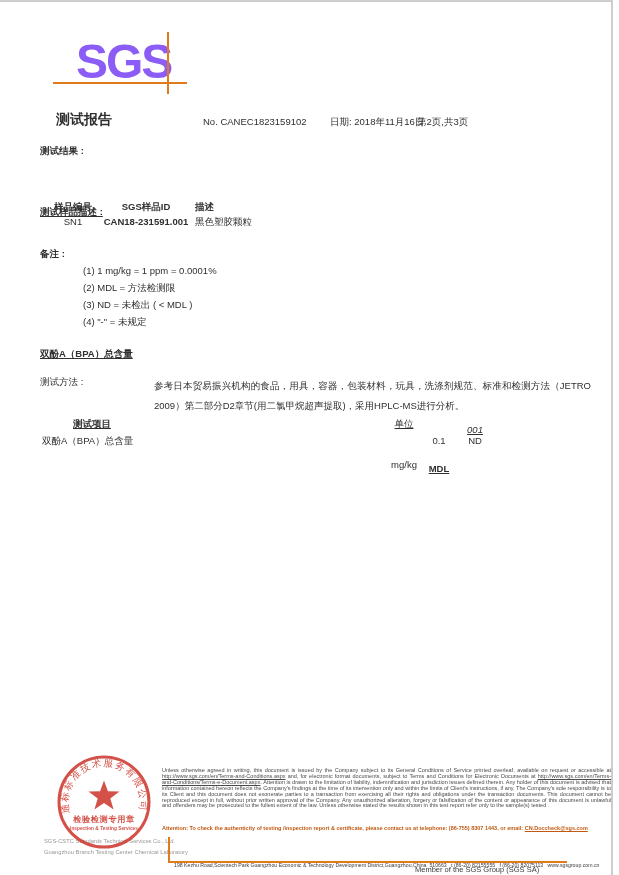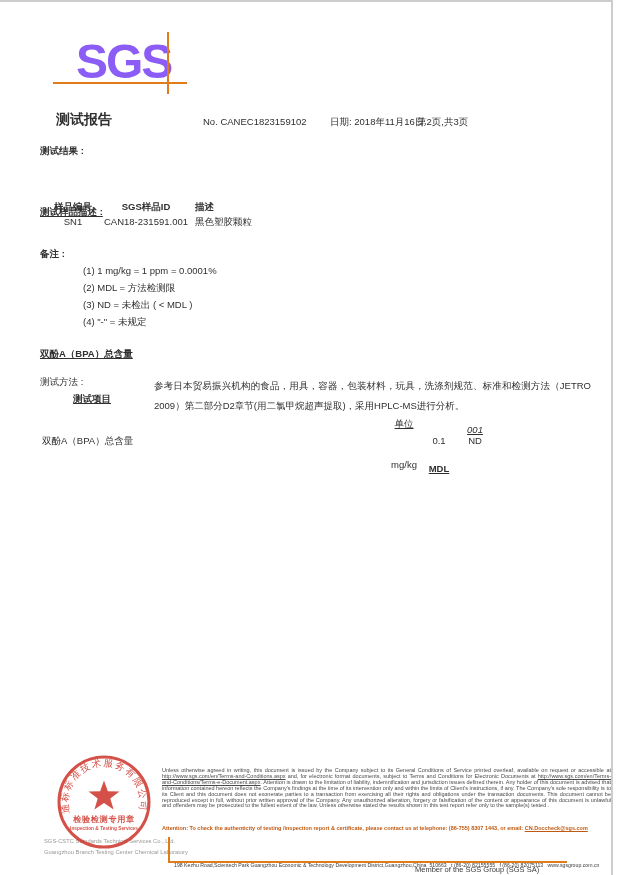--- a/index.html
+++ b/index.html
@@ -38,35 +38,35 @@
 
   <div class="abs body-txt b" style="left:40px; top:143px;">测试结果 :</div>
 
   <div class="abs body-txt b u" style="left:40px; top:175px;margin-top:29px;">测试样品描述 :</div>
 
   <div class="abs body-txt b center" style="left:42px; top:199px; width:62px;">样品编号</div>
   <div class="abs body-txt b center" style="left:100px; top:199px; width:92px;">SGS样品ID</div>
   <div class="abs body-txt b" style="left:195px; top:199px;">描述</div>
 
   <div class="abs body-txt center" style="left:42px; top:214px; width:62px;"><span>SN1</span></div>
-  <div class="abs body-txt center" style="left:100px; top:214px; width:92px;">CAN18-231591.001</div>
+  <div class="abs body-txt center" style="left:100px; top:214px; width:92px;font-weight:bold;">CAN18-231591.001</div>
   <div class="abs body-txt" style="left:195px; top:214px;">黑色塑胶颗粒</div>
 
   <div class="abs body-txt b" style="left:40px; top:246px;">备注 :</div>
   <div class="abs body-txt" style="left:83px; top:263px;">(1) 1 mg/kg = 1 ppm = 0.0001%</div>
   <div class="abs body-txt" style="left:83px; top:280px;">(2) MDL = 方法检测限</div>
   <div class="abs body-txt" style="left:83px; top:297px;">(3) ND = 未检出 ( &lt; MDL )</div>
   <div class="abs body-txt" style="left:83px; top:314px;">(4) "-" = 未规定</div>
 
   <div class="abs body-txt b u" style="left:40px; top:346px;">双酚A（BPA）总含量</div>
 
   <div class="abs body-txt" style="left:40px; top:374px;">测试方法 :</div>
   <div class="abs body-txt" style="left:118px; top:374px; width:437px; line-height:20px; text-align:justify;margin-left:36px;">参考日本贸易振兴机构的食品，用具，容器，包装材料，玩具，洗涤剂规范、标准和检测方法（JETRO 2009）第二部分D2章节(用二氯甲烷超声提取)，采用HPLC-MS进行分析。</div>
 
-  <div class="abs body-txt b u" style="left:57px; top:391px;padding-left:16px;">测试项目</div>
+  <div class="abs body-txt b u" style="left:57px; top:416px;padding-left:16px;">测试项目</div>
   <div class="abs body-txt u center" style="left:388px; top:416px; width:32px;">单位</div>
   <div class="abs body-txt b u center" style="left:425px; top:416px; width:28px;margin-top:45px;">MDL</div>
   <div class="abs body-txt u center" style="left:461px; top:416px; width:28px; font-style:italic;margin-top:6px;">001</div>
 
   <div class="abs body-txt" style="left:42px; top:433px;">
     <span>双酚A（BPA）总含量</span>
   </div>
   <div class="abs body-txt center" style="left:385px; top:433px; width:38px;margin-top:24px;">mg/kg</div>
   <div class="abs body-txt center" style="left:425px; top:433px; width:28px;">0.1</div>
   <div class="abs body-txt center" style="left:461px; top:433px; width:28px;">ND</div>

